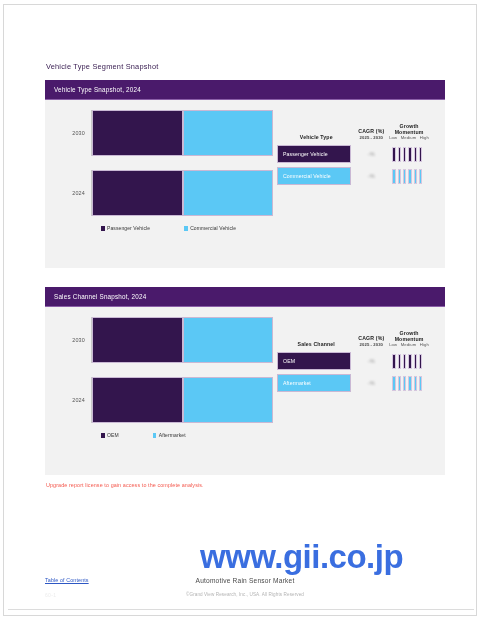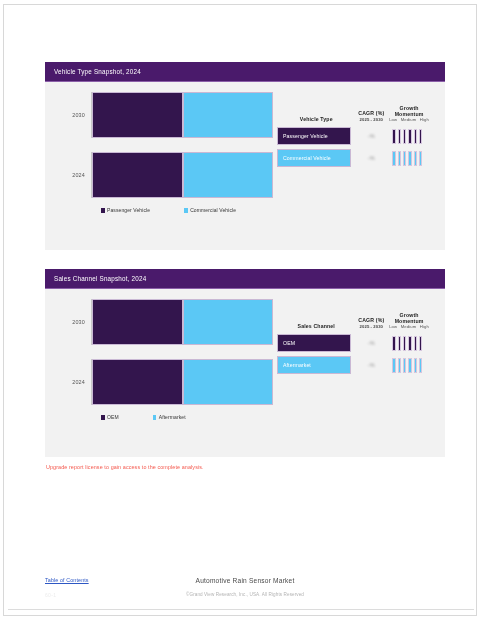--- a/index.html
+++ b/index.html
@@ -266,20 +266,21 @@
   }
 </style>
 </head>
 <body>
 
 <div class="page">
 
   <div class="content">
 
     <div>
+      <div class="section-title">Vehicle Type Segment Snapshot</div>
 
       <div class="panel">
         <div class="panel-header">Vehicle Type Snapshot, 2024</div>
 
         <div class="panel-body">
 
           <div class="chart-area">
             <div class="bar-row">
               <div class="bar-label">2030</div>
               <div class="bar-track">
@@ -461,20 +462,21 @@
           </div>
 
         </div>
       </div>
     </div>
 
     <div class="upgrade-note">Upgrade report license to gain access to the complete analysis.</div>
 
   </div>
 
+  <div class="watermark">www.gii.co.jp</div>
 
   <div class="footer">
     <div class="footer-row1">
       <a class="toc-link" href="#">Table of Contents</a>
       <div class="report-title">Automotive Rain Sensor Market</div>
     </div>
     <div class="footer-row2">
       <div class="page-num">60-1</div>
       <div class="copyright">©Grand View Research, Inc., USA. All Rights Reserved</div>
     </div>

